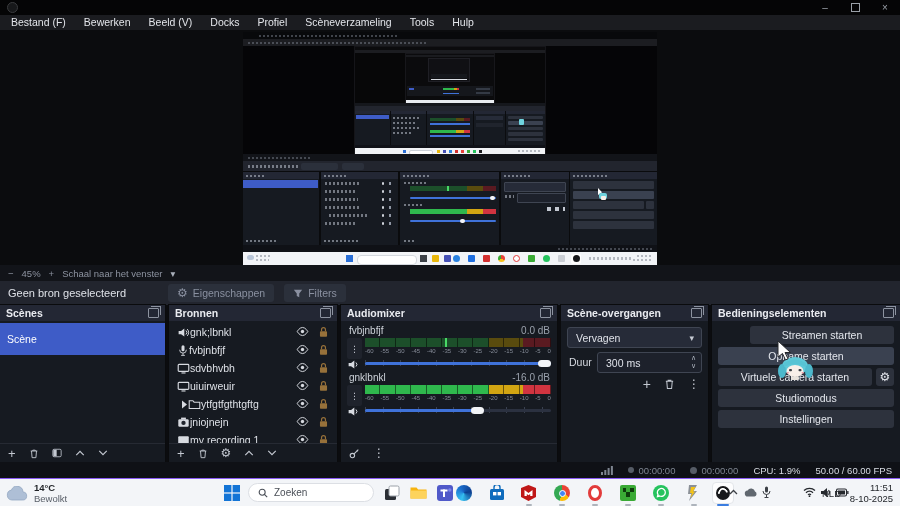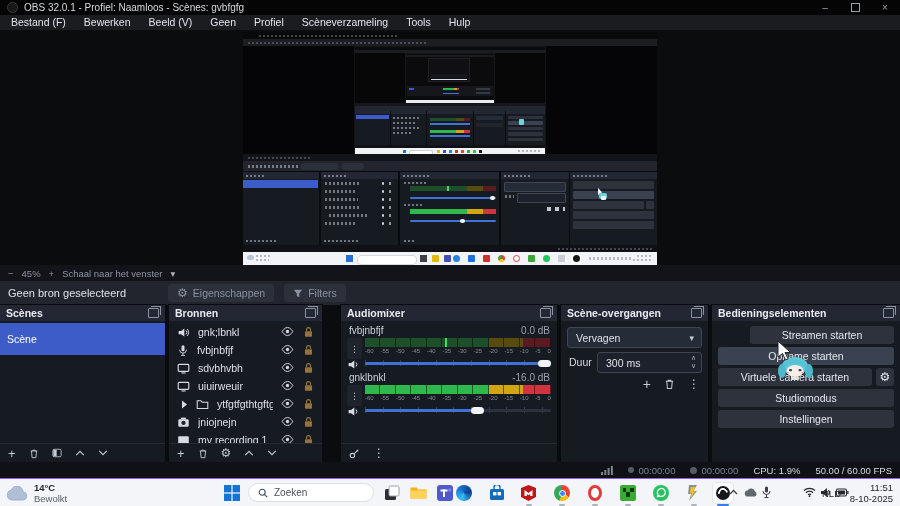--- a/index.html
+++ b/index.html
@@ -26,21 +26,21 @@
   
   .docks{top:305px;left:0;right:0;height:157px;background:#0b0c0f;}
   .panel{position:absolute;top:0;bottom:0;background:#161a21;outline:1px solid #0a0b0d;}
   .panel-h{height:16px;background:#232734;display:flex;align-items:center;justify-content:space-between;padding:0 6px;font-size:10.5px;font-weight:bold;color:#e9ebf0;}
   .pop{width:9px;height:8px;border:1px solid #8d93a0;border-radius:1px;position:relative;}
   .pop:before{content:"";position:absolute;left:2px;top:-3px;width:9px;height:8px;border-top:1px solid #8d93a0;border-right:1px solid #8d93a0;}
   .ptoolbar{position:absolute;left:0;right:0;bottom:0;height:18px;border-top:1px solid #262a33;background:#161a21;display:flex;align-items:center;gap:13px;padding:0 8px;color:#c3c8d1;}
   .gicon{font-size:12px;line-height:1;color:#c3c8d1;}
   .scene-row{position:absolute;left:0;right:0;top:18px;height:32px;background:#3e5cc7;color:#fff;font-size:10.5px;display:flex;align-items:center;padding-left:7px;}
   .src-list{position:absolute;left:0;right:0;top:16px;bottom:18px;overflow:hidden;}
-  .src-row{position:absolute;left:0;right:0;height:18px;display:flex;align-items:center;color:#dde0e6;font-size:10.5px;gap:8px;padding-left:8px;}
+  .src-row{position:absolute;left:0;right:0;height:18px;display:flex;align-items:center;color:#dde0e6;font-size:10.5px;gap:0;padding-left:8px;}
   .src-row .nm{flex:1;white-space:nowrap;overflow:hidden;}
   .rowicons{display:flex;gap:9px;padding-right:8px;}
   svg{display:block;}
   
   .mx-label{position:absolute;font-size:10px;color:#ced3da;}
   .mx-db{position:absolute;font-size:10px;color:#9aa1ac;}
   .meter{position:absolute;height:9px;background:#101318;
     background-image:repeating-linear-gradient(90deg,transparent 0 calc(8.3333% - 1px),rgba(0,0,0,.5) calc(8.3333% - 1px) 8.3333%);}
   .ticks{position:absolute;display:flex;justify-content:space-between;font-size:6px;color:#868c98;}
   .ticks span{transform:translateY(-1px);}
@@ -70,35 +70,34 @@
   .m-panel{position:absolute;top:0;bottom:0;background:#161a21;outline:1px solid #0a0b0d;}
   .m-ph{position:absolute;left:0;right:0;top:0;height:7px;background:#232734;}
 </style>
 </head>
 <body>
 
 <div class="app">
 
   <div class="abs titlebar">
     <div class="logo"></div>
-    <span>OBS 32.0.1 - Profiel: Naamloos - Scènes: gvbfgfg</span>
     <div class="winbtns">
       <div class="winbtn">–</div>
       <div class="winbtn">
           <span class="restore-glyph"></span>
         </div>
       <div class="winbtn">×</div>
     </div>
   </div>
 
   <div class="abs menubar">
     <span class="menuitem">Bestand (F)</span>
     <span class="menuitem">Bewerken</span>
     <span class="menuitem">Beeld (V)</span>
-    <span class="menuitem">Geen</span>
+    <span class="menuitem">Docks</span>
     <span class="menuitem">Profiel</span>
     <span class="menuitem">Scèneverzameling</span>
     <span class="menuitem">Tools</span>
     <span class="menuitem">Hulp</span>
   </div>
 
   <div class="abs canvas">
     <div class="abs preview">
 
       <div class="abs" style="left:0;top:0;width:414px;height:233px;">
@@ -330,21 +329,21 @@
           </svg>
         <svg width="10" height="8" viewBox="0 0 12 8">
             <path d="M1.5 6.5 6 2l4.5 4.5" fill="none" stroke="#c3c8d1" stroke-width="1.4"></path>
           </svg>
         <svg width="10" height="8" viewBox="0 0 12 8">
             <path d="M1.5 1.5 6 6l4.5-4.5" fill="none" stroke="#c3c8d1" stroke-width="1.4"></path>
           </svg>
       </div>
     </div>
 
-    <div class="panel" style="left:169px;width:153px;">
+    <div class="panel" style="left:169px;width:168px;">
       <div class="panel-h">
           <span>Bronnen</span>
           <span class="pop"></span>
         </div>
       <div class="src-list">
         <div class="src-row" style="top:2px;">
           <svg width="13" height="13" viewBox="0 0 16 16">
               <path d="M2 6h3l4-3v10l-4-3H2z" fill="#d7dae0"></path>
               <path d="M11 5.5a3.5 3.5 0 0 1 0 5M12.6 3.8a6 6 0 0 1 0 8.4" stroke="#d7dae0" stroke-width="1.2" fill="none"></path>
             </svg>

